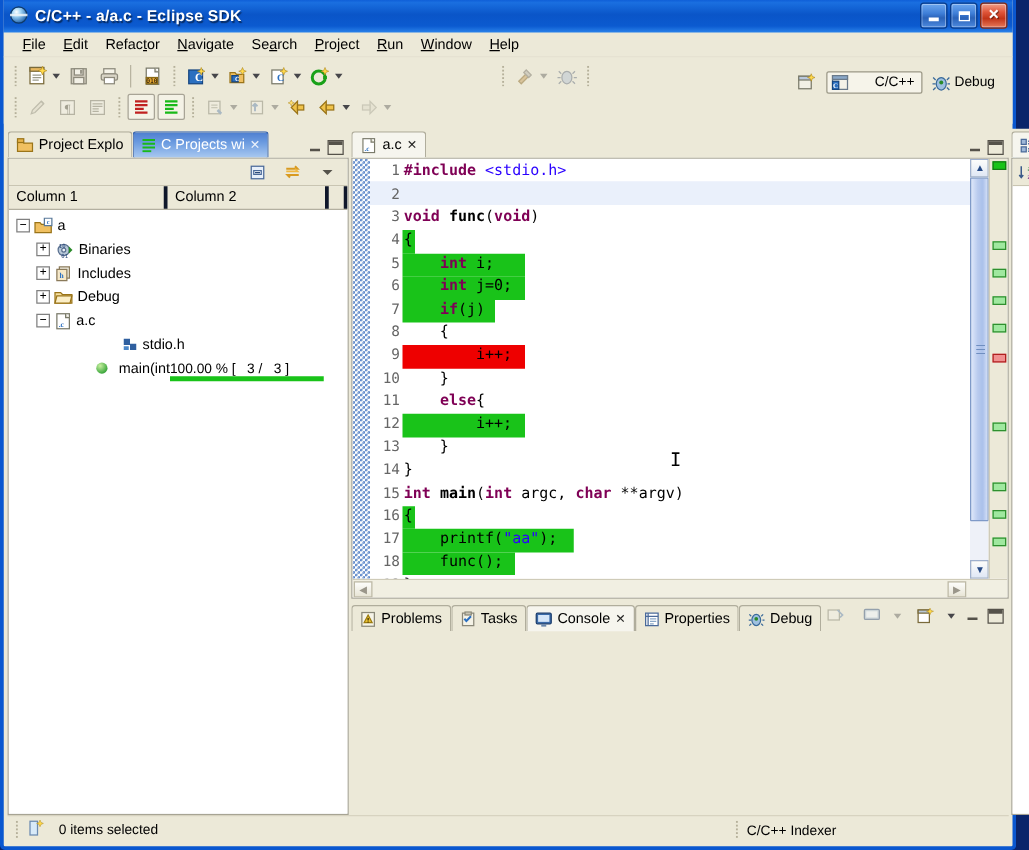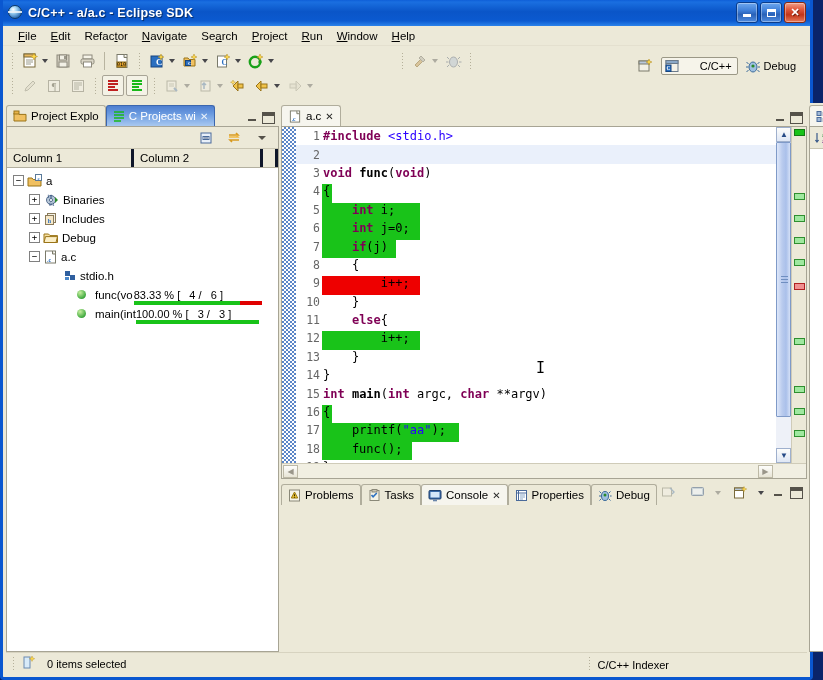--- a/index.html
+++ b/index.html
@@ -566,42 +566,30 @@
           <div class="trow" style="padding-left:22px">
             <span class="expander">−</span>
             <svg width="15" height="14" viewBox="0 0 15 14">
               <rect x="2.5" y="1" width="10" height="12" fill="#fff" stroke="#7a7a6a"></rect>
               <path d="M9.5 1v3h3" fill="#e6e4d6" stroke="#7a7a6a"></path>
               <text x="6" y="11.5" font-size="6" fill="#2a6fc0" text-anchor="middle" font-family="serif" font-weight="bold">.c</text>
             </svg>
             <span class="tnode-lbl">a.c</span>
           </div>
 
-          <div class="trow" style="padding-left:40px">
+          <div class="trow" style="padding-left:74px">
             <span class="dots"></span>
             <svg width="14" height="13" viewBox="0 0 14 13">
               <rect x="2" y="2" width="5" height="5" fill="#2f5f9f"></rect>
               <rect x="7" y="6" width="5" height="5" fill="#2f5f9f"></rect>
               <rect x="2" y="8" width="4" height="3" fill="#4a86c8"></rect>
             </svg>
             <span class="tnode-lbl">stdio.h</span>
           </div>
 
-          <div class="trow" style="padding-left:54px">
-            <span class="dots"></span>
-            <span class="bullet-green"></span>
-            <span class="tnode-lbl">func(vo</span>
-            <span class="cov-wrap" style="margin-left:1px;">
-              <span class="cov-text">83.33 % [   4 /   6 ]</span>
-              <span class="cov-bar" style="width:128px;">
-                <span class="cov-green" style="width:83.33%"></span>
-                <span class="cov-red" style="width:16.67%"></span>
-              </span>
-            </span>
-          </div>
 
           <div class="trow" style="padding-left:54px">
             <span class="dots"></span>
             <span class="bullet-green"></span>
             <span class="tnode-lbl">main(int</span>
             <span class="cov-wrap" style="margin-left:0px;">
               <span class="cov-text">100.00 % [   3 /   3 ]</span>
               <span class="cov-bar" style="width:123px;">
                 <span class="cov-green" style="width:100%"></span>
               </span>

